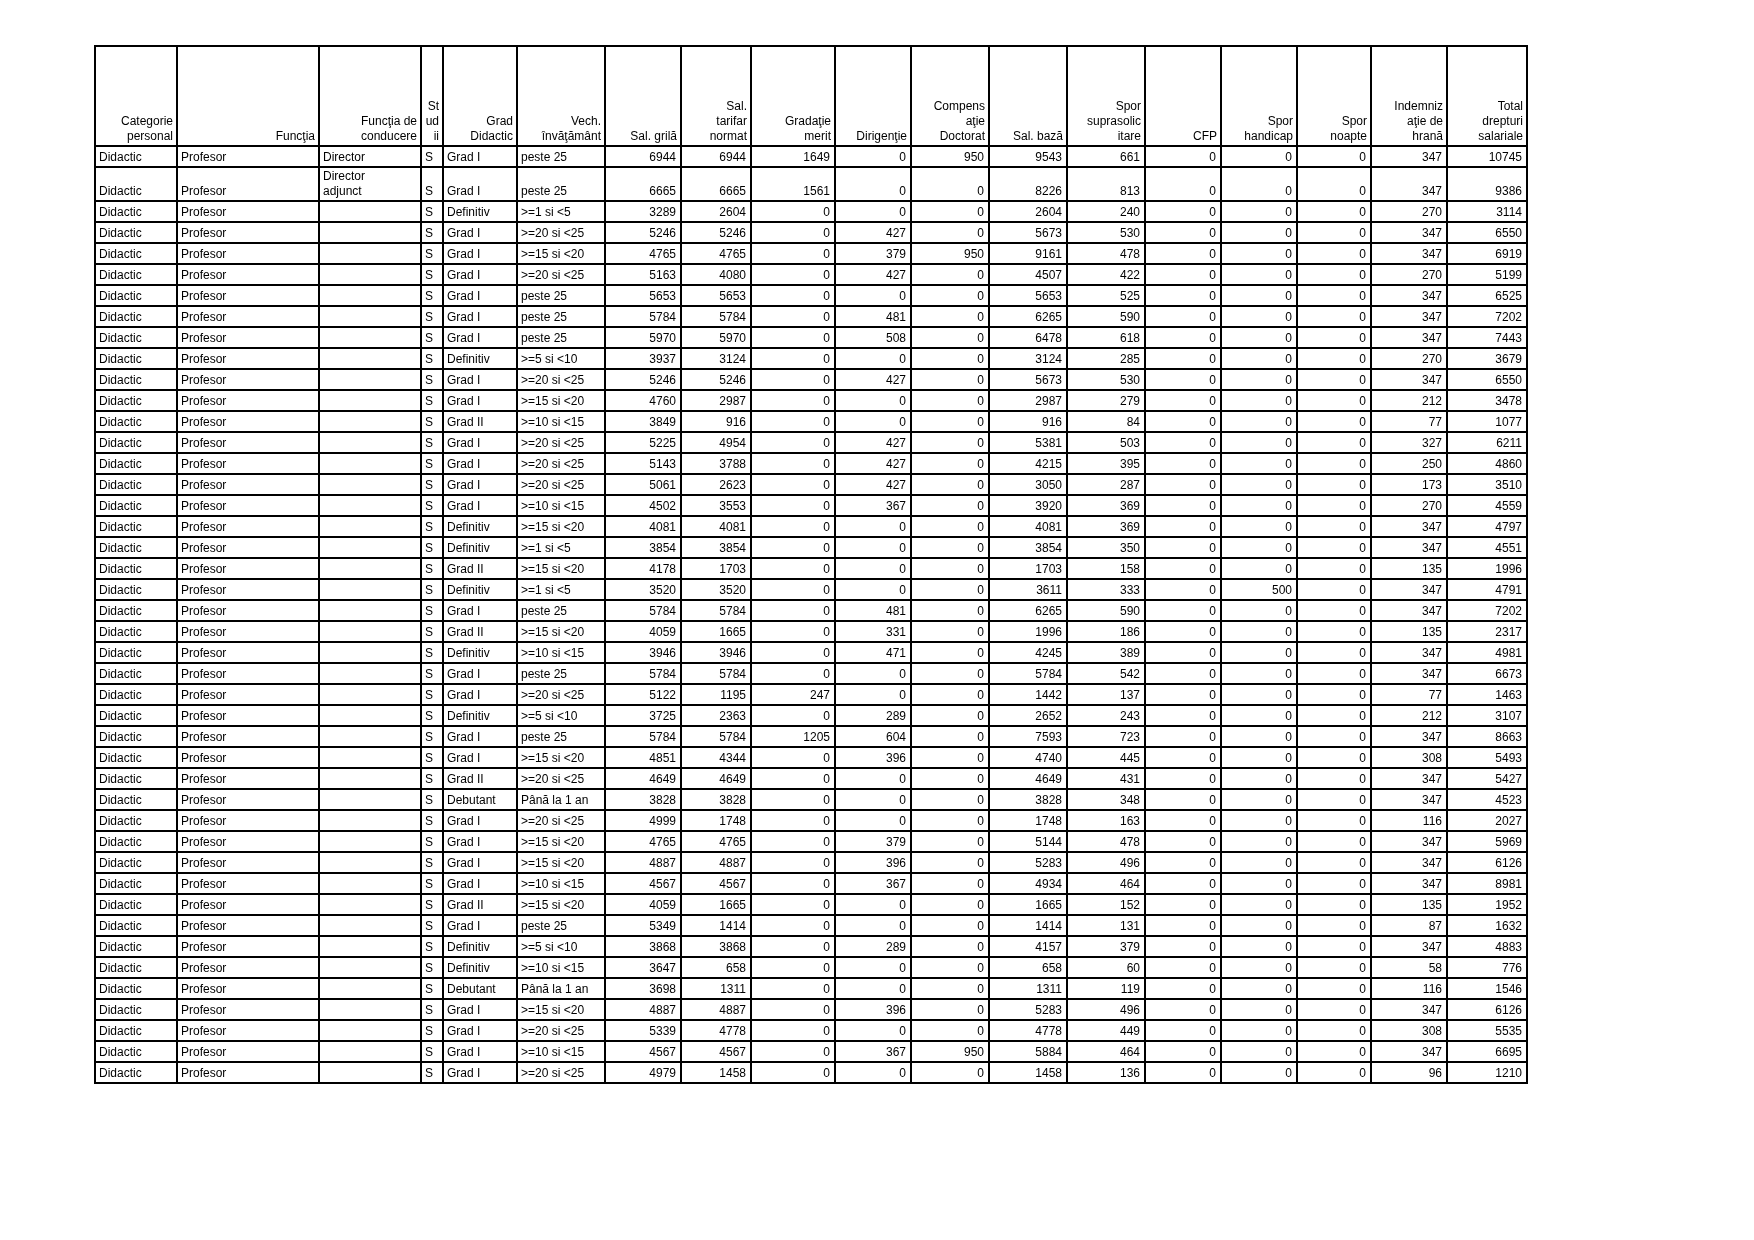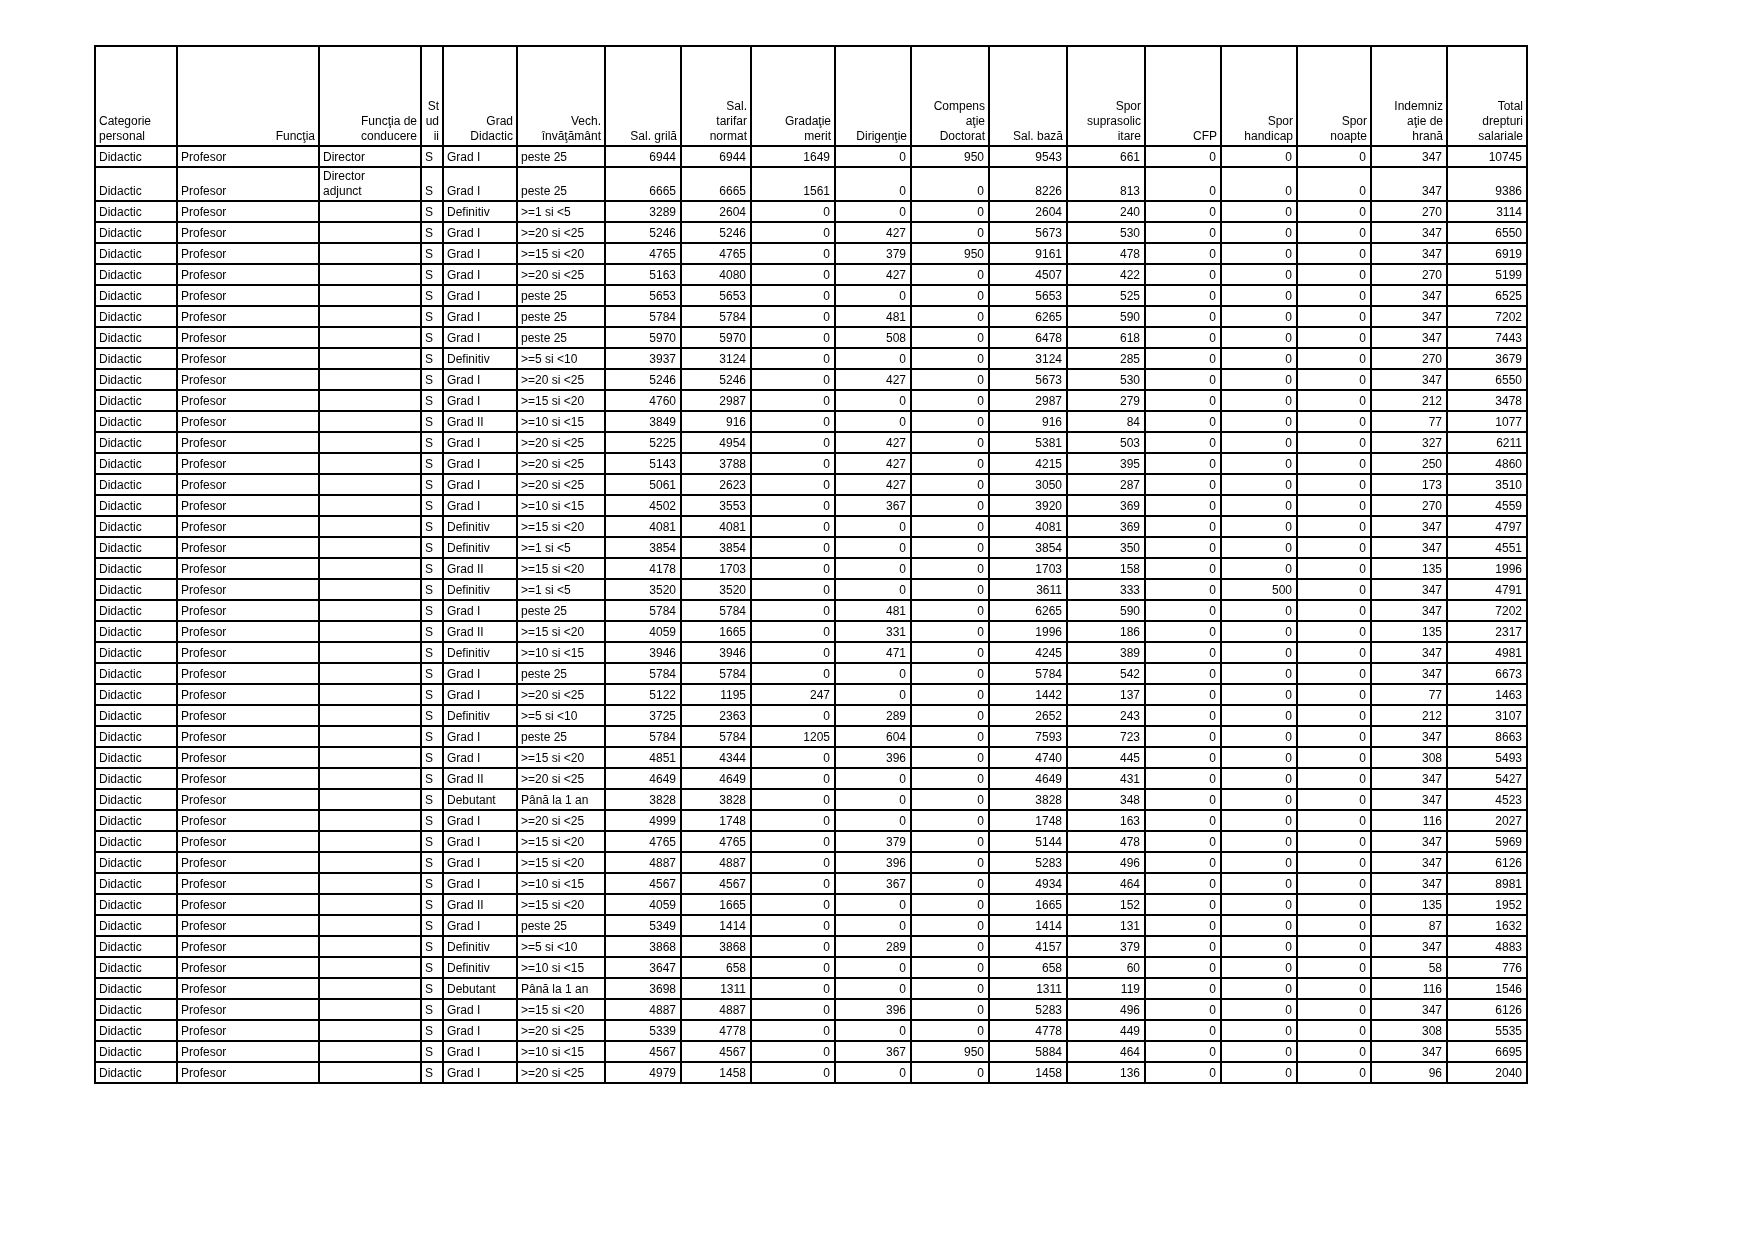--- a/index.html
+++ b/index.html
@@ -15,21 +15,21 @@
     font-size:12px;
     line-height:15px;
     vertical-align:bottom;
     padding:1px 3px;
     font-weight:400;
     white-space:pre-line;
     overflow:hidden;
     color:#000;
   }
   thead th{height:96px;text-align:right;}
-  th.center{text-align:left;}
+  th.center{text-align:right;}
   tbody td{height:17px;}
   td.num{text-align:right;padding-right:4px;white-space:nowrap;}
   td.txt{text-align:left;}
   
   col.c0{width:82px;}  col.c1{width:142px;} col.c2{width:102px;}
   col.c3{width:22px;}  col.c4{width:74px;}  col.c5{width:88px;}
   col.c6{width:76px;}  col.c7{width:70px;}  col.c8{width:84px;}
   col.c9{width:76px;}  col.c10{width:78px;} col.c11{width:78px;}
   col.c12{width:78px;} col.c13{width:76px;} col.c14{width:76px;}
   col.c15{width:74px;} col.c16{width:76px;} col.c17{width:80px;}
@@ -973,17 +973,17 @@
           <td class="num">1458</td>
           <td class="num">0</td>
           <td class="num">0</td>
           <td class="num">0</td>
           <td class="num">1458</td>
           <td class="num">136</td>
           <td class="num">0</td>
           <td class="num">0</td>
           <td class="num">0</td>
           <td class="num">96</td>
-          <td class="num">2040</td>
+          <td class="num">1210</td>
         </tr>
       </tbody>
   </table>
 </div>
 
 </body></html>

